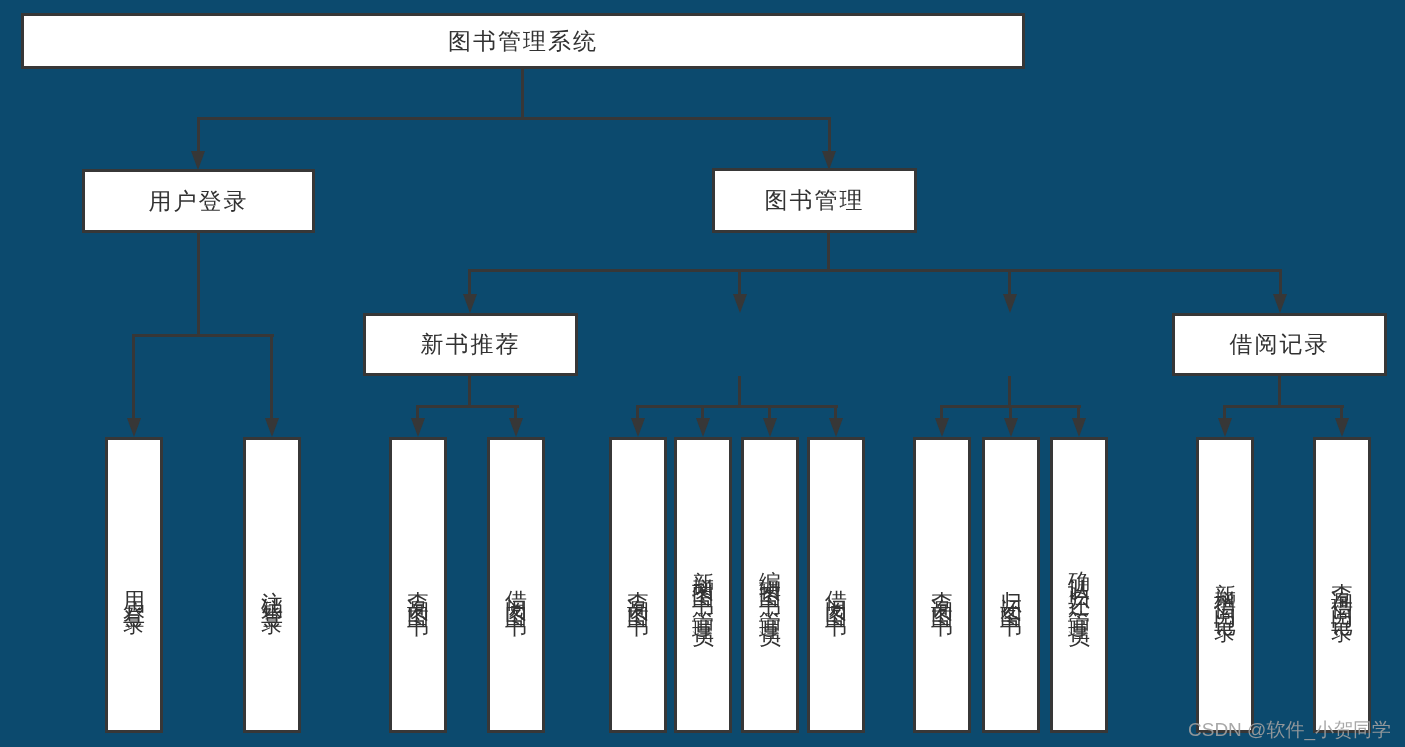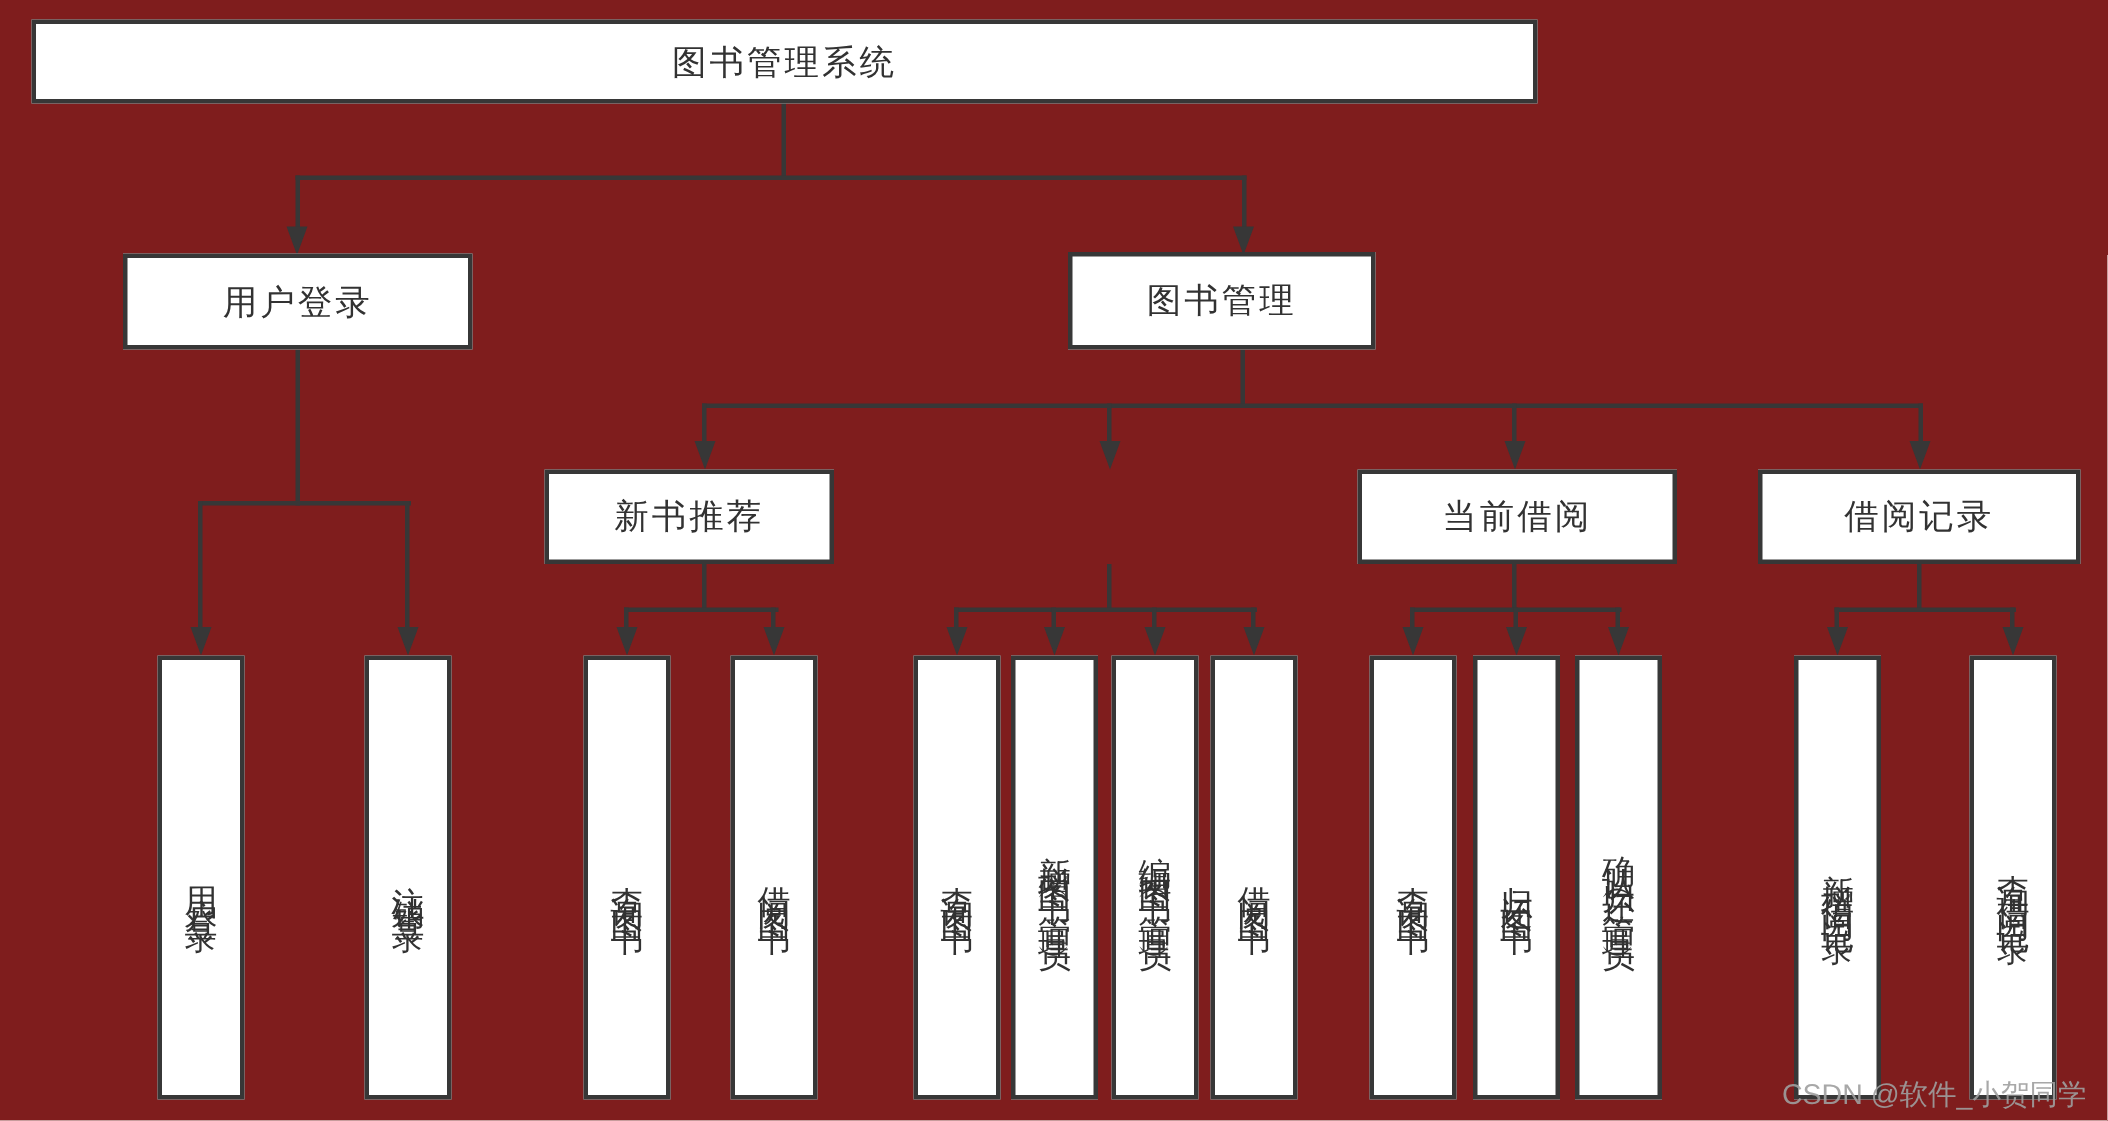--- a/index.html
+++ b/index.html
@@ -1,17 +1,17 @@
 <!DOCTYPE html>
 <html><head>
 <meta charset="utf-8">
 <style>
   html,body{margin:0;padding:0;background:#ffffff;}
   .stage{
-    position:relative;width:1405px;height:747px;background:#7f1d1d;
+    position:relative;width:1405px;height:747px;background:#0c4a6e;
     font-family:"Liberation Sans", sans-serif;overflow:hidden;
   }
   .node{
     position:absolute;box-sizing:border-box;border:3px solid #373737;background:#ffffff;
     display:flex;align-items:center;justify-content:center;color:#323232;z-index:2;
   }
   .node .lbl{font-size:23px;letter-spacing:2px;white-space:nowrap;}
   .vnode .lbl{
     writing-mode:vertical-rl;text-orientation:mixed;
     font-size:22px;letter-spacing:8px;margin-bottom:-8px;white-space:nowrap;
@@ -37,28 +37,25 @@
   </div>
 
   <div class="node" style="left:82px;top:169px;width:233px;height:64px">
     <span class="lbl">用户登录</span>
   </div>
 
   <div class="node" style="left:712px;top:168px;width:205px;height:65px">
     <span class="lbl">图书管理</span>
   </div>
 
-  <div class="node" style="left:363px;top:313px;width:193px;height:63px">
+  <div class="node" style="left:363px;top:313px;width:215px;height:63px">
     <span class="lbl">新书推荐</span>
   </div>
 
 
-  <div class="node" style="left:905px;top:313px;width:213px;height:63px">
-    <span class="lbl">当前借阅</span>
-  </div>
 
   <div class="node" style="left:1172px;top:313px;width:215px;height:63px">
     <span class="lbl">借阅记录</span>
   </div>
 
   <div class="node vnode" style="left:105px;top:437px;width:58px;height:296px">
     <span class="lbl">用户登录</span>
   </div>
   <div class="node vnode" style="left:243px;top:437px;width:58px;height:296px">
     <span class="lbl">注销登录</span>

